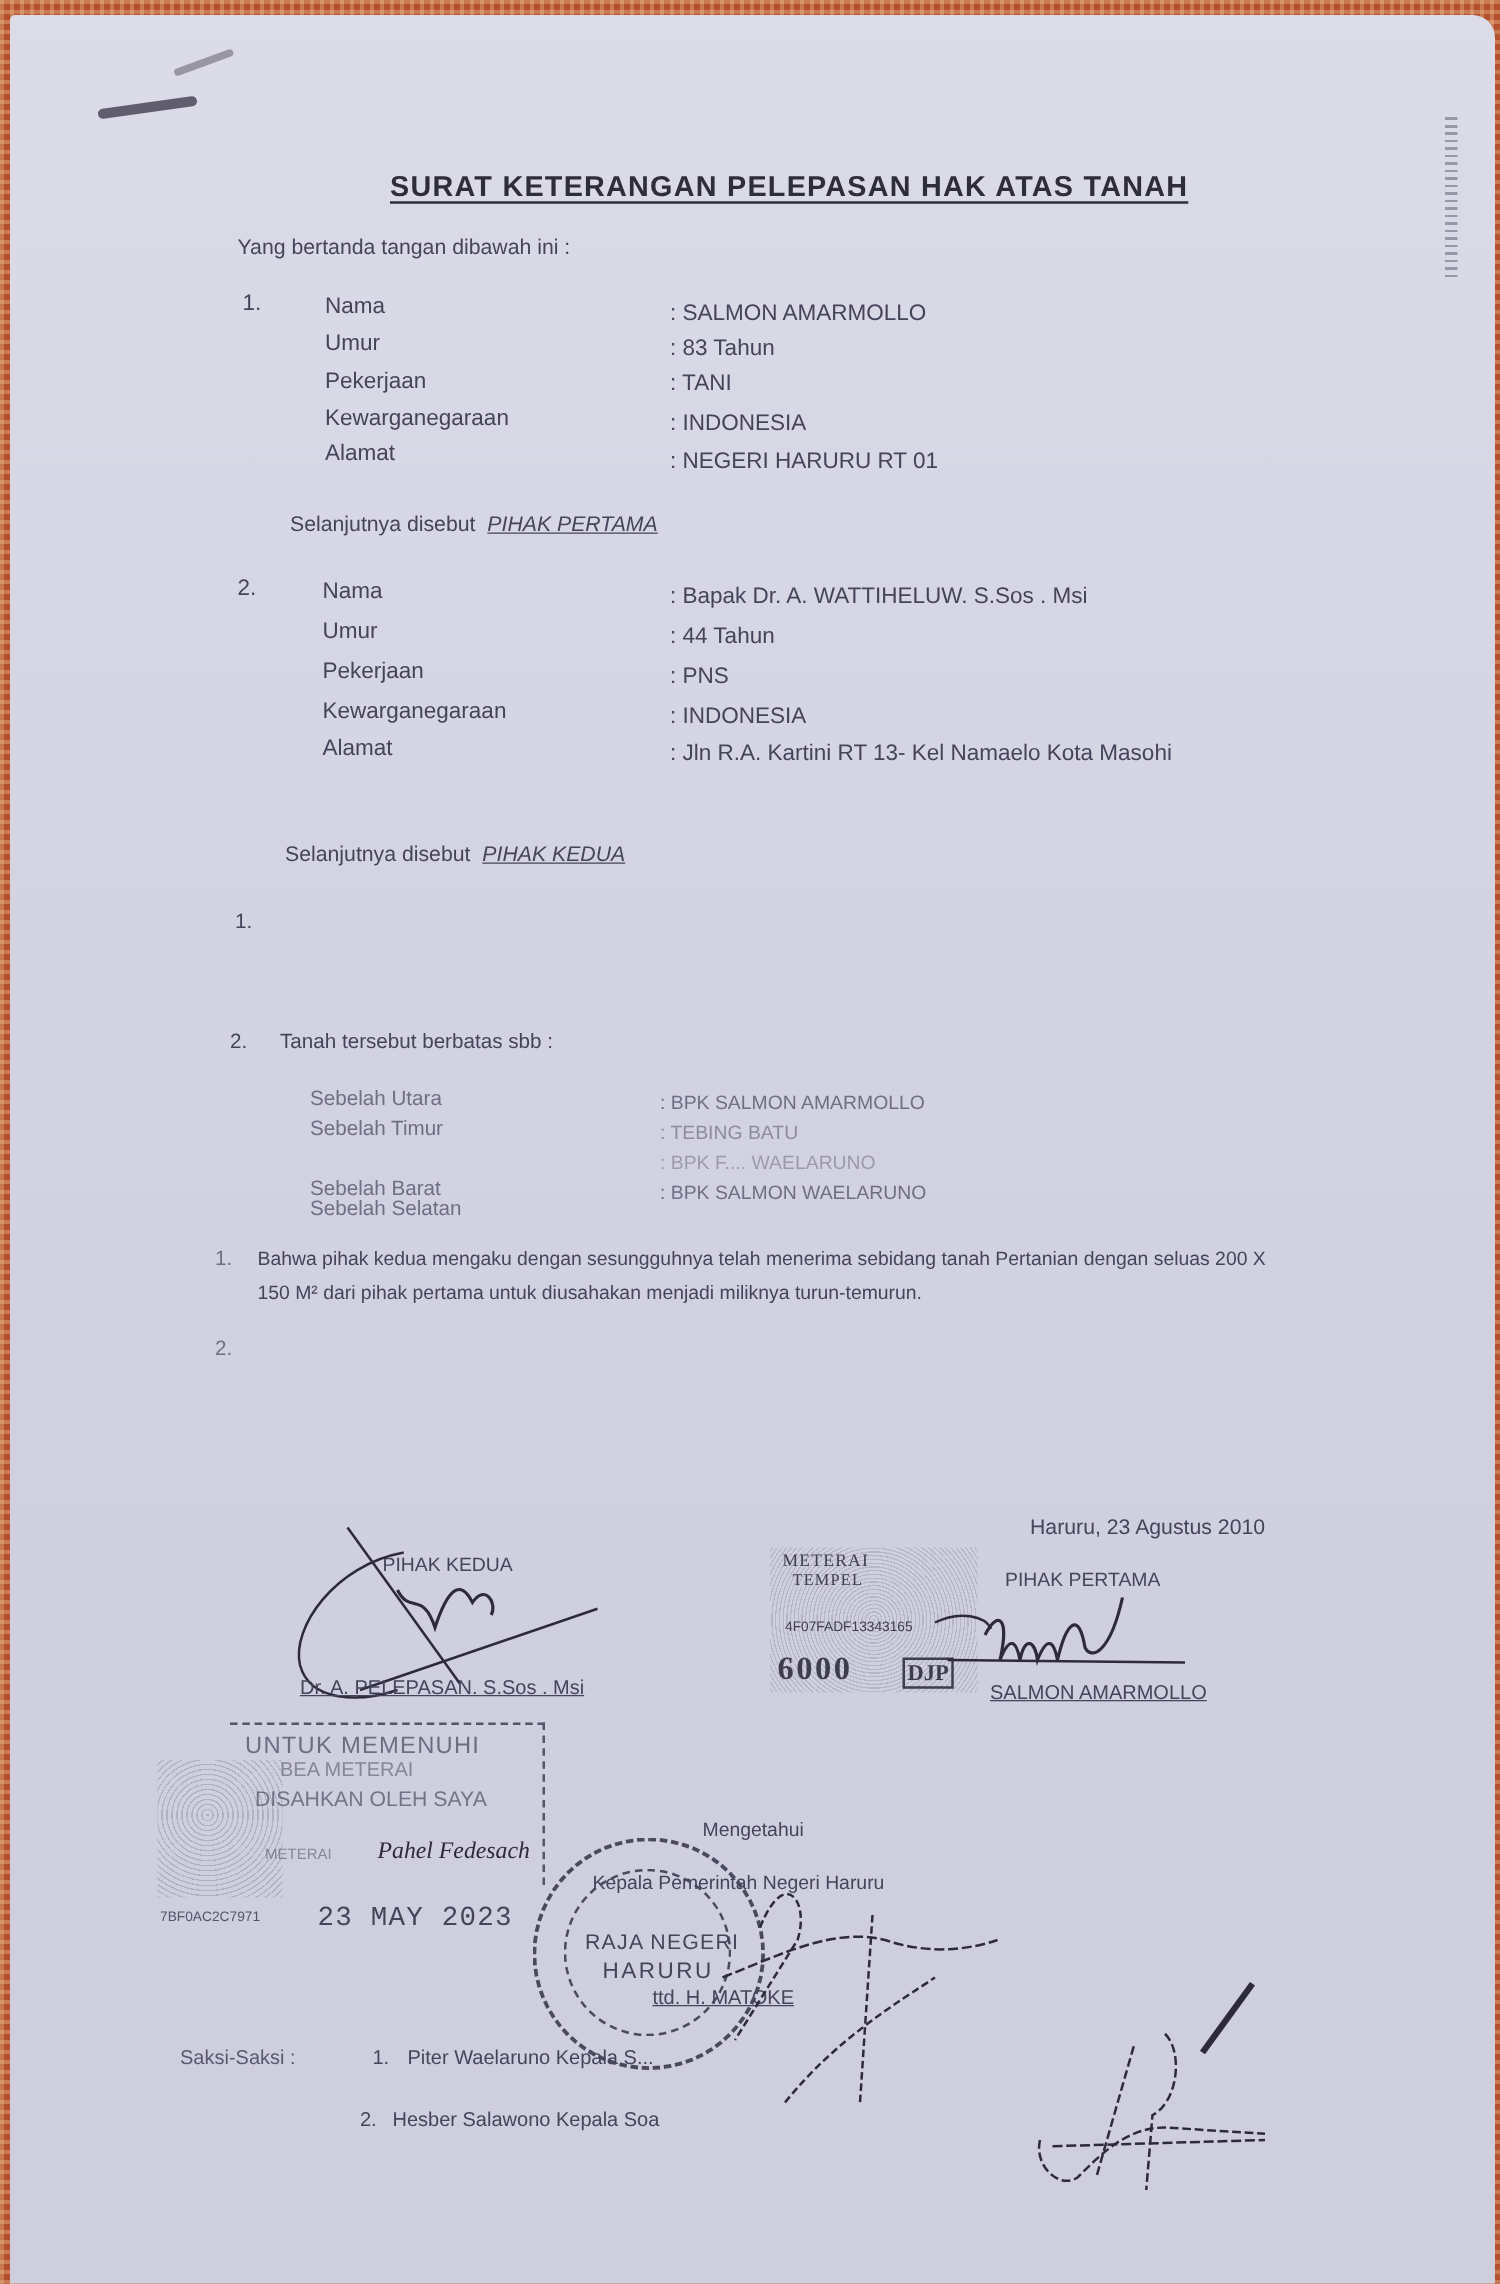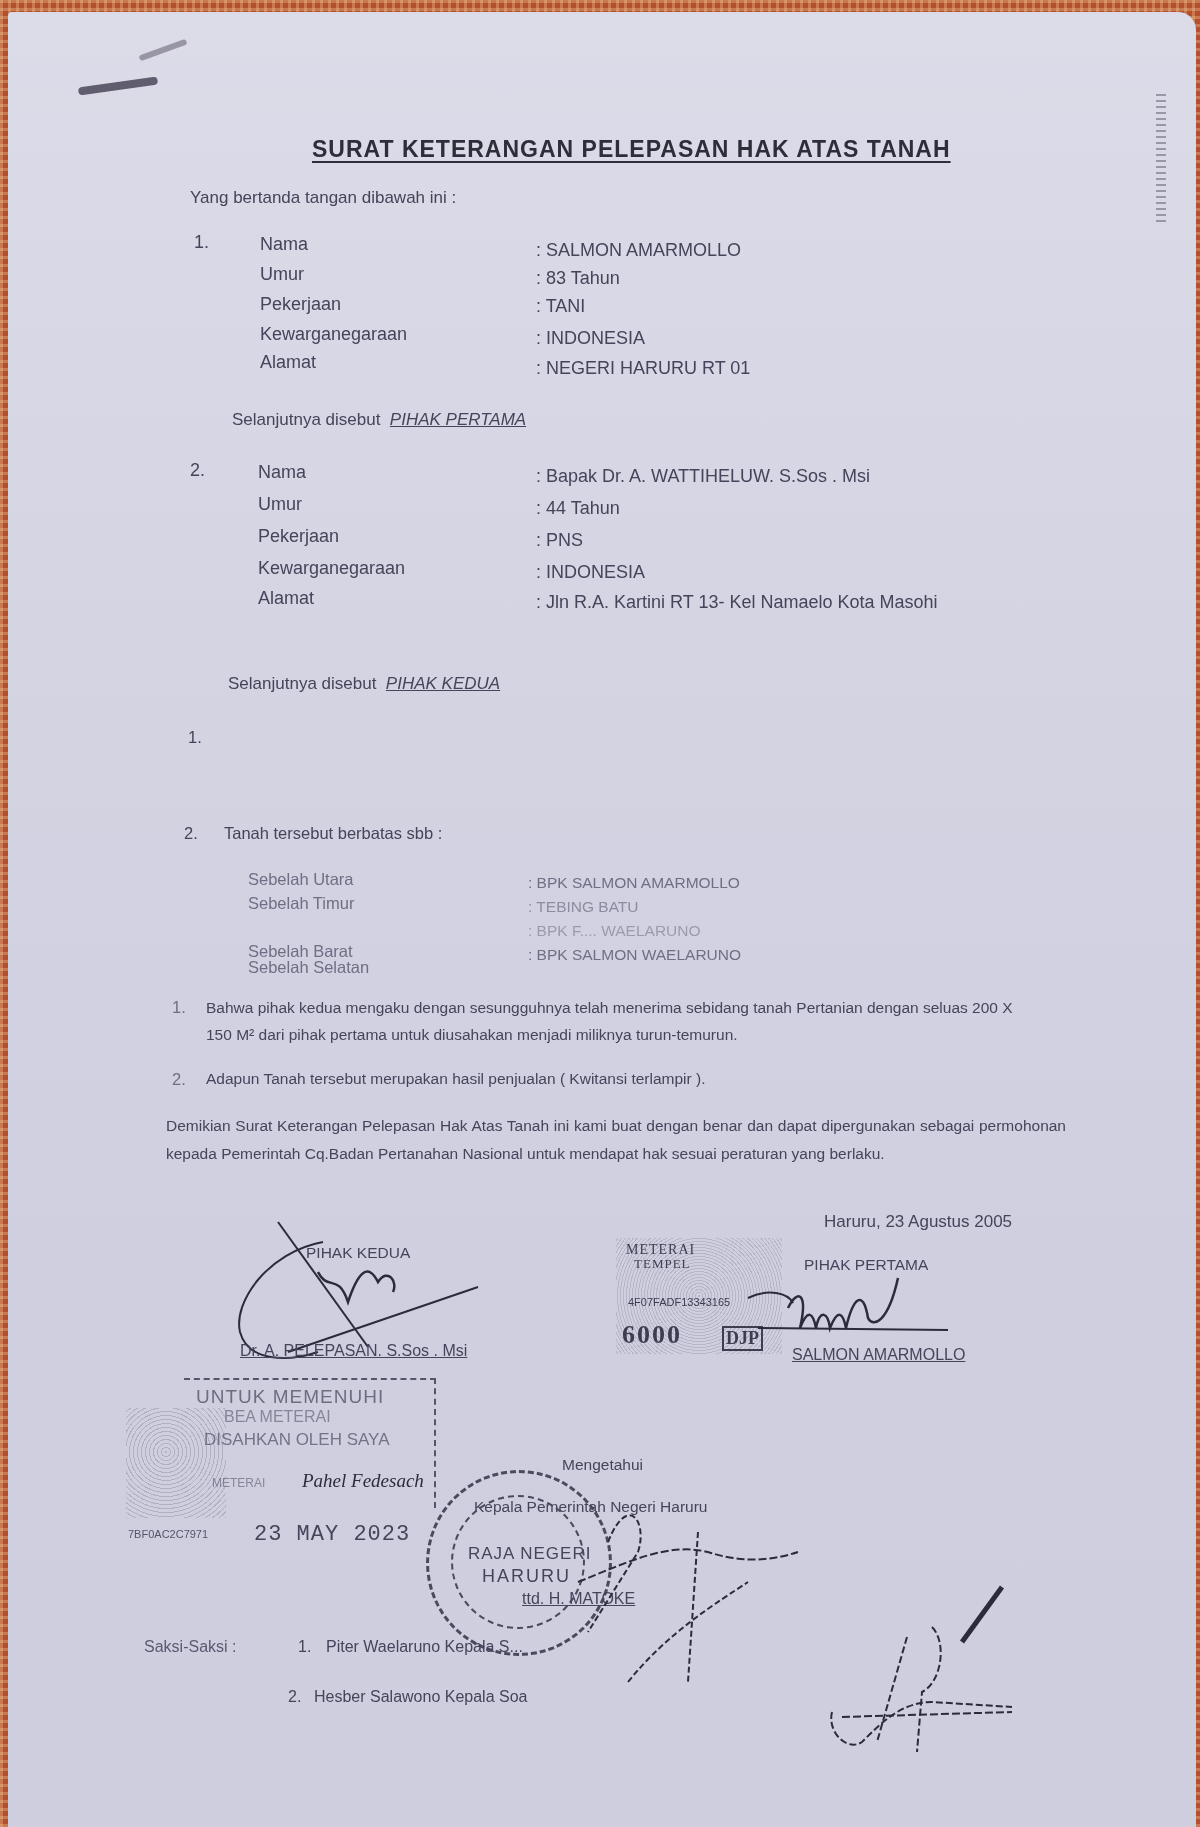--- a/index.html
+++ b/index.html
@@ -111,25 +111,23 @@
     <div class="para faded" style="left:520px;top:882px;font-size:15.5px;opacity:0.7;">: TEBING BATU</div>
     <div class="para faded" style="left:240px;top:902px;margin-top:40px;">Sebelah Selatan</div>
     <div class="para faded" style="left:520px;top:906px;font-size:15.5px;opacity:0.55;">: BPK F.... WAELARUNO</div>
     <div class="para faded" style="left:240px;top:926px;">Sebelah Barat</div>
     <div class="para faded" style="left:520px;top:930px;font-size:15.5px;">: BPK SALMON WAELARUNO</div>
   </div>
 
   <div class="para faded" style="left:164px;top:982px;">1.</div>
   <div class="para" style="left:198px;top:982px;width:820px;font-size:15.5px;line-height:27px;">Bahwa pihak kedua mengaku dengan sesungguhnya telah menerima sebidang  tanah Pertanian dengan seluas  200 X 150 M² dari pihak pertama untuk diusahakan menjadi miliknya turun-temurun.</div>
   <div class="para faded" style="left:164px;top:1054px;">2.</div>
-  <div class="para" style="left:198px;top:1054px;font-size:15.5px;">Adapun Tanah tersebut merupakan hasil penjualan ( Kwitansi terlampir ).</div>
-
-  <div class="para" style="left:158px;top:1100px;width:900px;text-align:justify;font-size:15.5px;line-height:28px;">Demikian Surat Keterangan Pelepasan Hak Atas Tanah ini kami buat dengan benar dan dapat dipergunakan sebagai permohonan kepada Pemerintah Cq.Badan Pertanahan Nasional untuk mendapat hak sesuai peraturan yang berlaku.</div>
-
-  <div class="abs txt" style="left:816px;top:1200px;">Haruru, 23 Agustus 2005</div>
+
+
+  <div class="abs txt" style="left:816px;top:1200px;">Haruru, 23 Agustus 2010</div>
 
   <div class="abs txt" style="left:298px;top:1232px;font-size:15.5px;">PIHAK KEDUA</div>
   <div class="sig" style="left:220px;top:1200px;">
     <svg width="260" height="150" viewBox="0 0 260 150">
       <path d="M50 10 L140 135" stroke="#2c2b3c" stroke-width="2" fill="none"></path>
       <path d="M95 30 C40 40 5 90 12 120 C20 150 60 150 90 140" stroke="#2c2b3c" stroke-width="2" fill="none"></path>
       <path d="M90 60 C100 80 110 60 120 90 C130 60 140 50 150 70 C160 55 170 70 165 80" stroke="#2c2b3c" stroke-width="2.5" fill="none"></path>
       <path d="M60 140 L250 75" stroke="#2c2b3c" stroke-width="2" fill="none"></path>
     </svg>
   </div>

